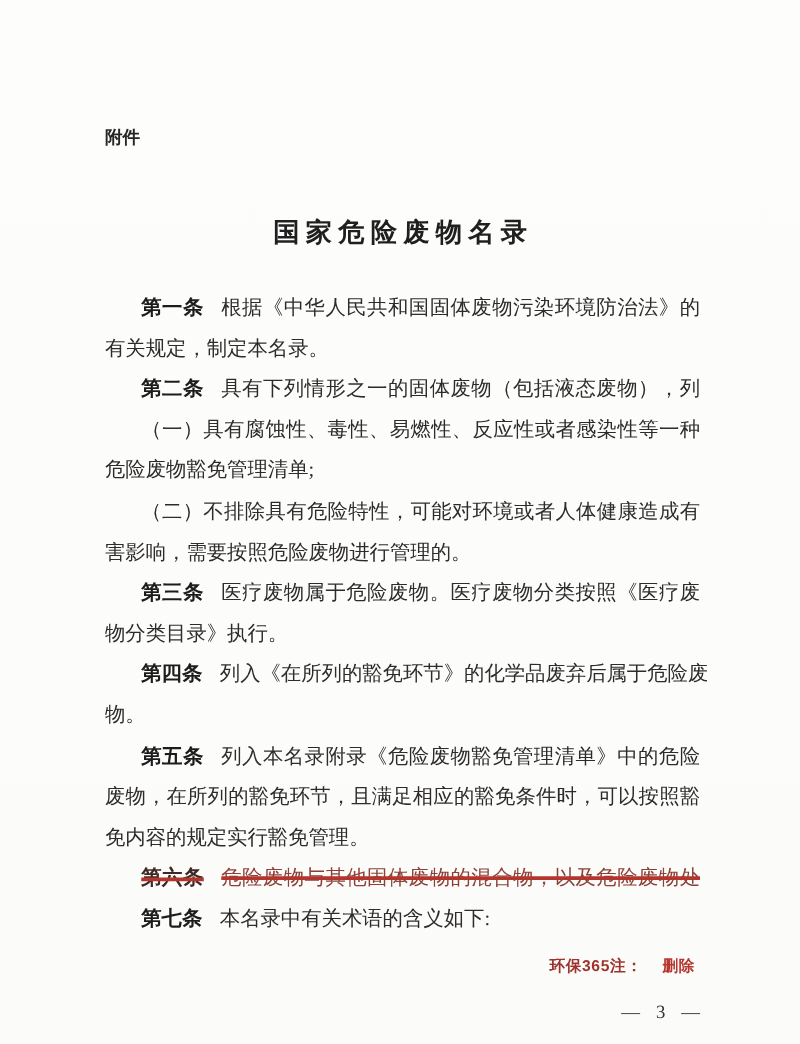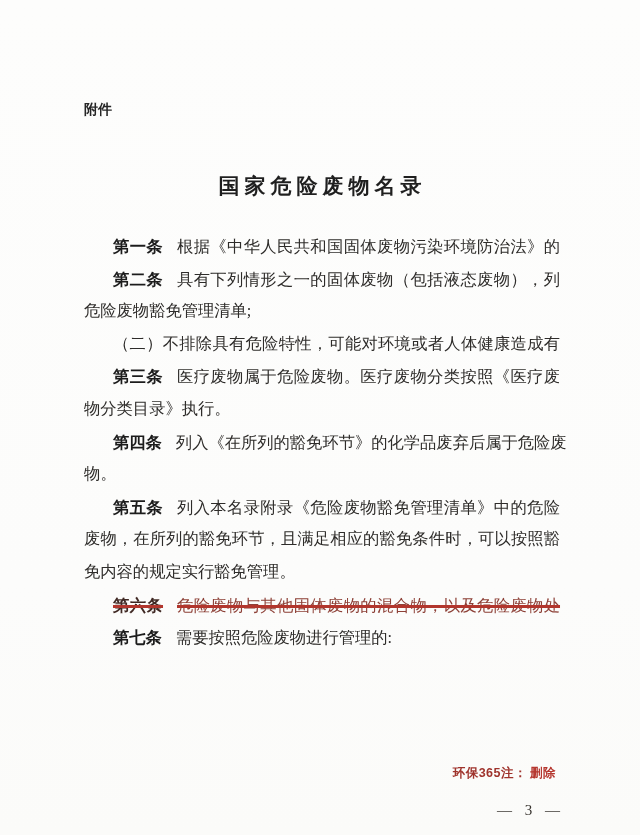--- a/index.html
+++ b/index.html
@@ -45,48 +45,51 @@
     text-decoration-color: #b2362d;
     text-decoration-thickness: 2.5px;
   }
   .line.struck .label { color: #3f2823; }
   .revision-note {
     position: absolute; right: 84px; top: 765px;
     font-family: "Liberation Sans", "DejaVu Sans", sans-serif;
     font-weight: 700; font-size: 12.5px; letter-spacing: 0.5px;
     color: #9f332c;
   }
-  .revision-note .action { color: #b5362e; margin-left: 3px; }
+  .revision-note .action { color: #b5362e; margin-left: 16px; }
   .page-number {
     position: absolute; right: 80px; top: 802px;
     font-size: 15px; color: #38342f; word-spacing: 9px;
   }
 </style>
 </head>
 <body>
 
 <div class="page">
 
   <div class="attachment">附件</div>
 
   <div class="doc-title">国家危险废物名录</div>
 
   <div class="body-text">
     <div class="line full indent"><span class="label">第一条</span><span>根据《中华人民共和国固体废物污染环境防治法》的</span></div>
+    <div class="line"><span>有关规定，制定本名录。</span></div>
     <div class="line full indent"><span class="label">第二条</span><span>具有下列情形之一的固体废物（包括液态废物），列</span></div>
+    <div class="line full indent"><span>（一）具有腐蚀性、毒性、易燃性、反应性或者感染性等一种</span></div>
     <div class="line"><span>危险废物豁免管理清单;</span></div>
     <div class="line full indent"><span>（二）不排除具有危险特性，可能对环境或者人体健康造成有</span></div>
+    <div class="line"><span>害影响，需要按照危险废物进行管理的。</span></div>
     <div class="line full indent"><span class="label">第三条</span><span>医疗废物属于危险废物。医疗废物分类按照《医疗废</span></div>
     <div class="line"><span>物分类目录》执行。</span></div>
     <div class="line full indent"><span class="label">第四条</span><span>列入《在所列的豁免环节》的化学品废弃后属于危险废</span></div>
     <div class="line"><span>物。</span></div>
     <div class="line full indent"><span class="label">第五条</span><span>列入本名录附录《危险废物豁免管理清单》中的危险</span></div>
     <div class="line full"><span>废物，在所列的豁免环节，且满足相应的豁免条件时，可以按照豁</span></div>
     <div class="line"><span>免内容的规定实行豁免管理。</span></div>
     <div class="line full indent struck"><span class="label">第六条</span><span>危险废物与其他固体废物的混合物，以及危险废物处</span></div>
-    <div class="line indent"><span class="label">第七条</span><span>需要按照危险废物进行管理的:</span></div>
+    <div class="line indent"><span class="label">第七条</span><span>本名录中有关术语的含义如下:</span></div>
   </div>
 
   <div class="revision-note"><span>环保365注：</span><span class="action">删除</span></div>
 
   <div class="page-number">— 3 —</div>
 
 </div>
 
 </body></html>

